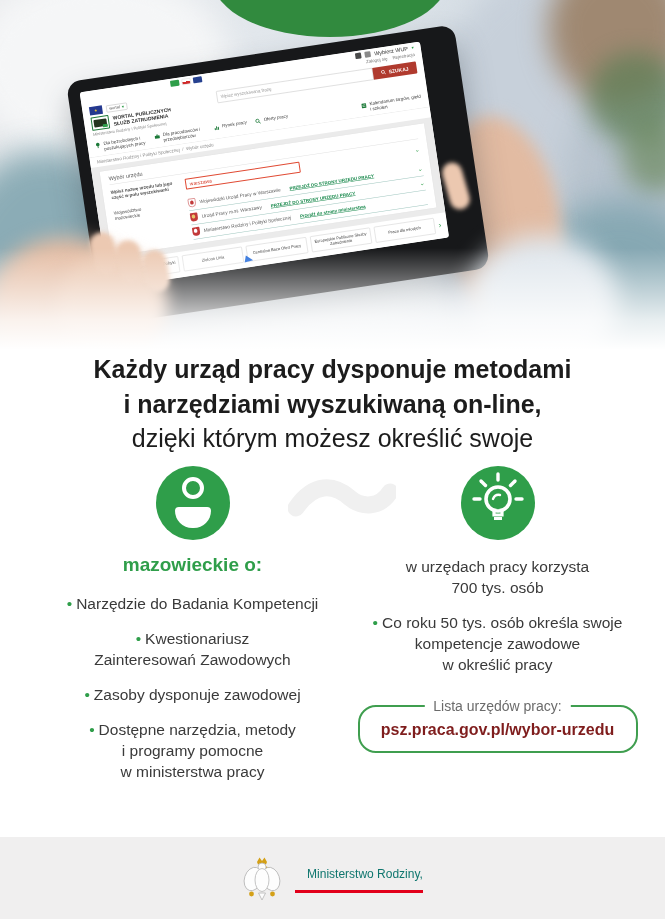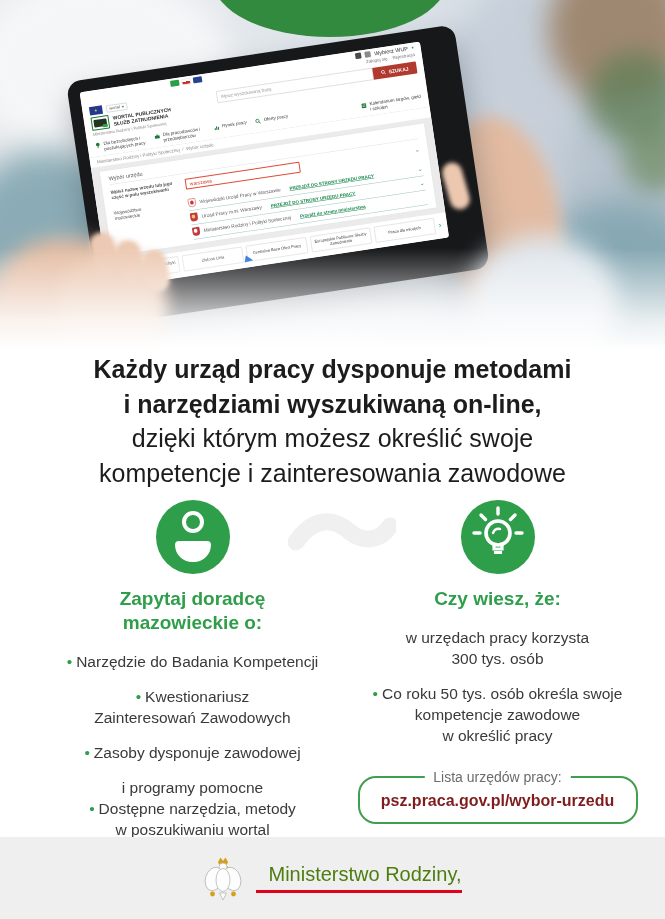--- a/index.html
+++ b/index.html
@@ -129,21 +129,21 @@
   
   .link-box{position:relative;margin-top:16px;width:256px;border:2px solid #3f9e4f;border-radius:18px;
             padding:14px 10px 12px;text-align:center;}
   .link-box-label{position:absolute;top:-9px;left:50%;transform:translateX(-50%);background:#fff;
                   padding:0 9px;font-size:14px;color:#6b6b6b;white-space:nowrap;}
   .link-box-url{font-size:16px;font-weight:bold;color:#7f1d1d;}
 
   
   .footer{position:absolute;left:0;bottom:0;width:665px;height:82px;background:#f0efef;
           display:flex;align-items:center;justify-content:center;gap:13px;z-index:6;}
-  .ministry-text{font-size:20px;line-height:21px;color:#4d7c0f;margin-left:12px;}
+  .ministry-text{font-size:12px;line-height:21px;color:#0f766e;margin-left:12px;}
   .ministry-underline{height:3px;background:#e2001a;margin-top:5px;}
 </style>
 </head>
 <body>
 
 <div class="poster">
 
   <div class="photo">
     <div class="blob b-window"></div>
     <div class="blob b-chair"></div>
@@ -331,77 +331,72 @@
     <div class="thumb"></div>
     <div class="photo-fade"></div>
   </div>
 
   <div class="semicircle"></div>
 
   <div class="headline">
     <div class="b">Każdy urząd pracy dysponuje metodami</div>
     <div class="b">i narzędziami wyszukiwaną on-line,</div>
     <div>dzięki którym możesz określić swoje</div>
-    <div>kompetencje i zainteresowania zawodowe</div>
   </div>
 
   <div class="columns">
     <svg class="tilde" width="108" height="44" viewBox="0 0 108 44">
       <path d="M8 30 C 26 4 46 6 62 20 C 74 30 92 30 102 14" fill="none" stroke="#f0f0f0" stroke-width="17" stroke-linecap="round"></path>
     </svg>
 
     <div class="col col-left">
       <div class="icon-circle">
         <div class="p-head"></div>
           <div class="p-body"></div>
       </div>
       <div class="col-heading">
-        <div>Zapytaj doradcę</div>
         <div>mazowieckie o:</div>
       </div>
       <div class="bullets">
         <div class="bullet-item">
           <div><span class="dot">•</span><span>Narzędzie do Badania Kompetencji</span></div>
         </div>
         <div class="bullet-item">
           <div><span class="dot">•</span><span>Kwestionariusz</span></div>
           <div>Zainteresowań Zawodowych</div>
         </div>
         <div class="bullet-item">
           <div><span class="dot">•</span><span>Zasoby dysponuje zawodowej</span></div>
         </div>
         <div class="bullet-item">
+          <div><span class="dot">•</span><span>Dostępne narzędzia, metody</span></div>
           <div>i programy pomocne</div>
-          <div><span class="dot">•</span><span>Dostępne narzędzia, metody</span></div>
-          <div>w poszukiwaniu wortal</div>
+          <div>w ministerstwa pracy</div>
         </div>
       </div>
     </div>
 
     <div class="col col-right">
       <div class="icon-circle">
         <svg width="74" height="74" viewBox="0 0 74 74">
           <circle cx="37" cy="33" r="12" fill="none" stroke="#fff" stroke-width="3.6"></circle>
           <path d="M33 44 L33 49 L41 49 L41 44" fill="none" stroke="#fff" stroke-width="3.2"></path>
           <line x1="33" y1="52.5" x2="41" y2="52.5" stroke="#fff" stroke-width="3"></line>
           <line x1="13" y1="33" x2="19" y2="33" stroke="#fff" stroke-width="3.4" stroke-linecap="round"></line>
           <line x1="55" y1="33" x2="61" y2="33" stroke="#fff" stroke-width="3.4" stroke-linecap="round"></line>
           <line x1="20" y1="15" x2="24.5" y2="19.5" stroke="#fff" stroke-width="3.4" stroke-linecap="round"></line>
           <line x1="54" y1="15" x2="49.5" y2="19.5" stroke="#fff" stroke-width="3.4" stroke-linecap="round"></line>
           <line x1="37" y1="8" x2="37" y2="14" stroke="#fff" stroke-width="3.4" stroke-linecap="round"></line>
           <path d="M32 33 q2 -5 7 -4" fill="none" stroke="#fff" stroke-width="2.4" stroke-linecap="round"></path>
         </svg>
       </div>
-      <div class="col-heading">
-        <div>Czy wiesz, że:</div>
-      </div>
       <div class="bullets">
         <div class="bullet-item">
           <div>w urzędach pracy korzysta</div>
-          <div>300 tys. osób</div>
+          <div>700 tys. osób</div>
         </div>
         <div class="bullet-item">
           <div><span class="dot">•</span><span>Co roku 50 tys. osób określa swoje</span></div>
           <div>kompetencje zawodowe</div>
           <div>w określić pracy</div>
         </div>
       </div>
 
       <div class="link-box">
         <div class="link-box-label">Lista urzędów pracy:</div>

